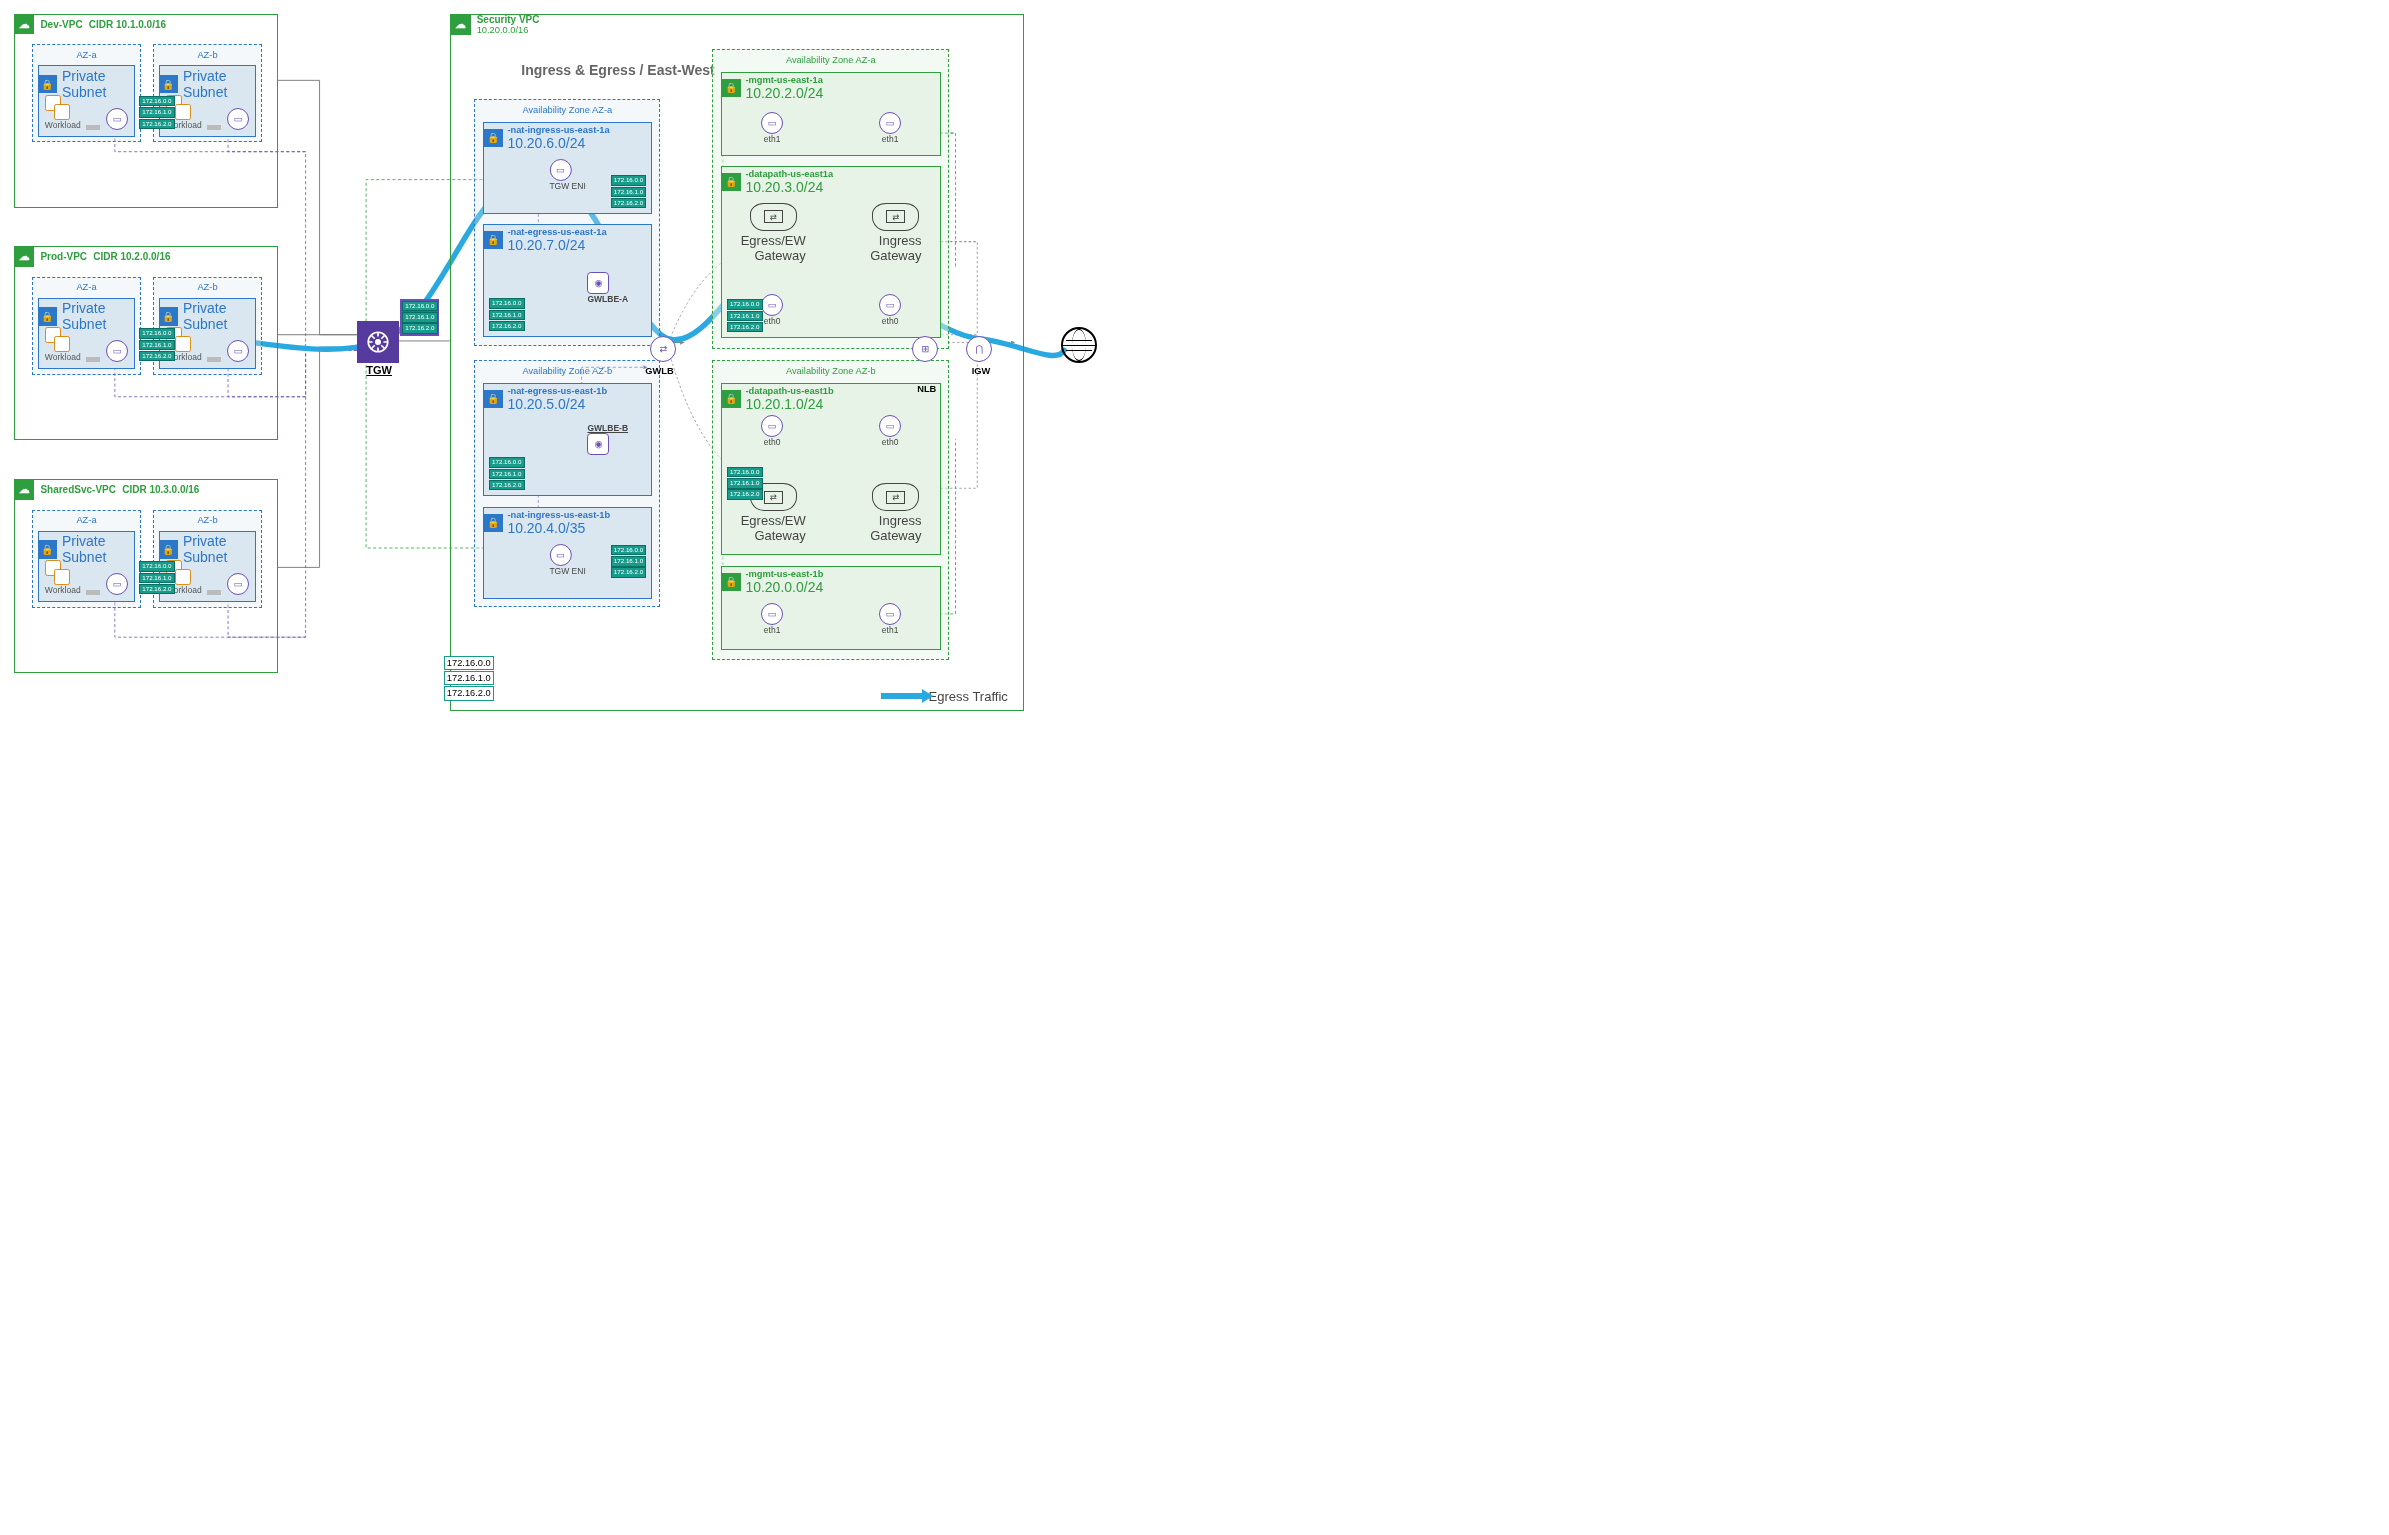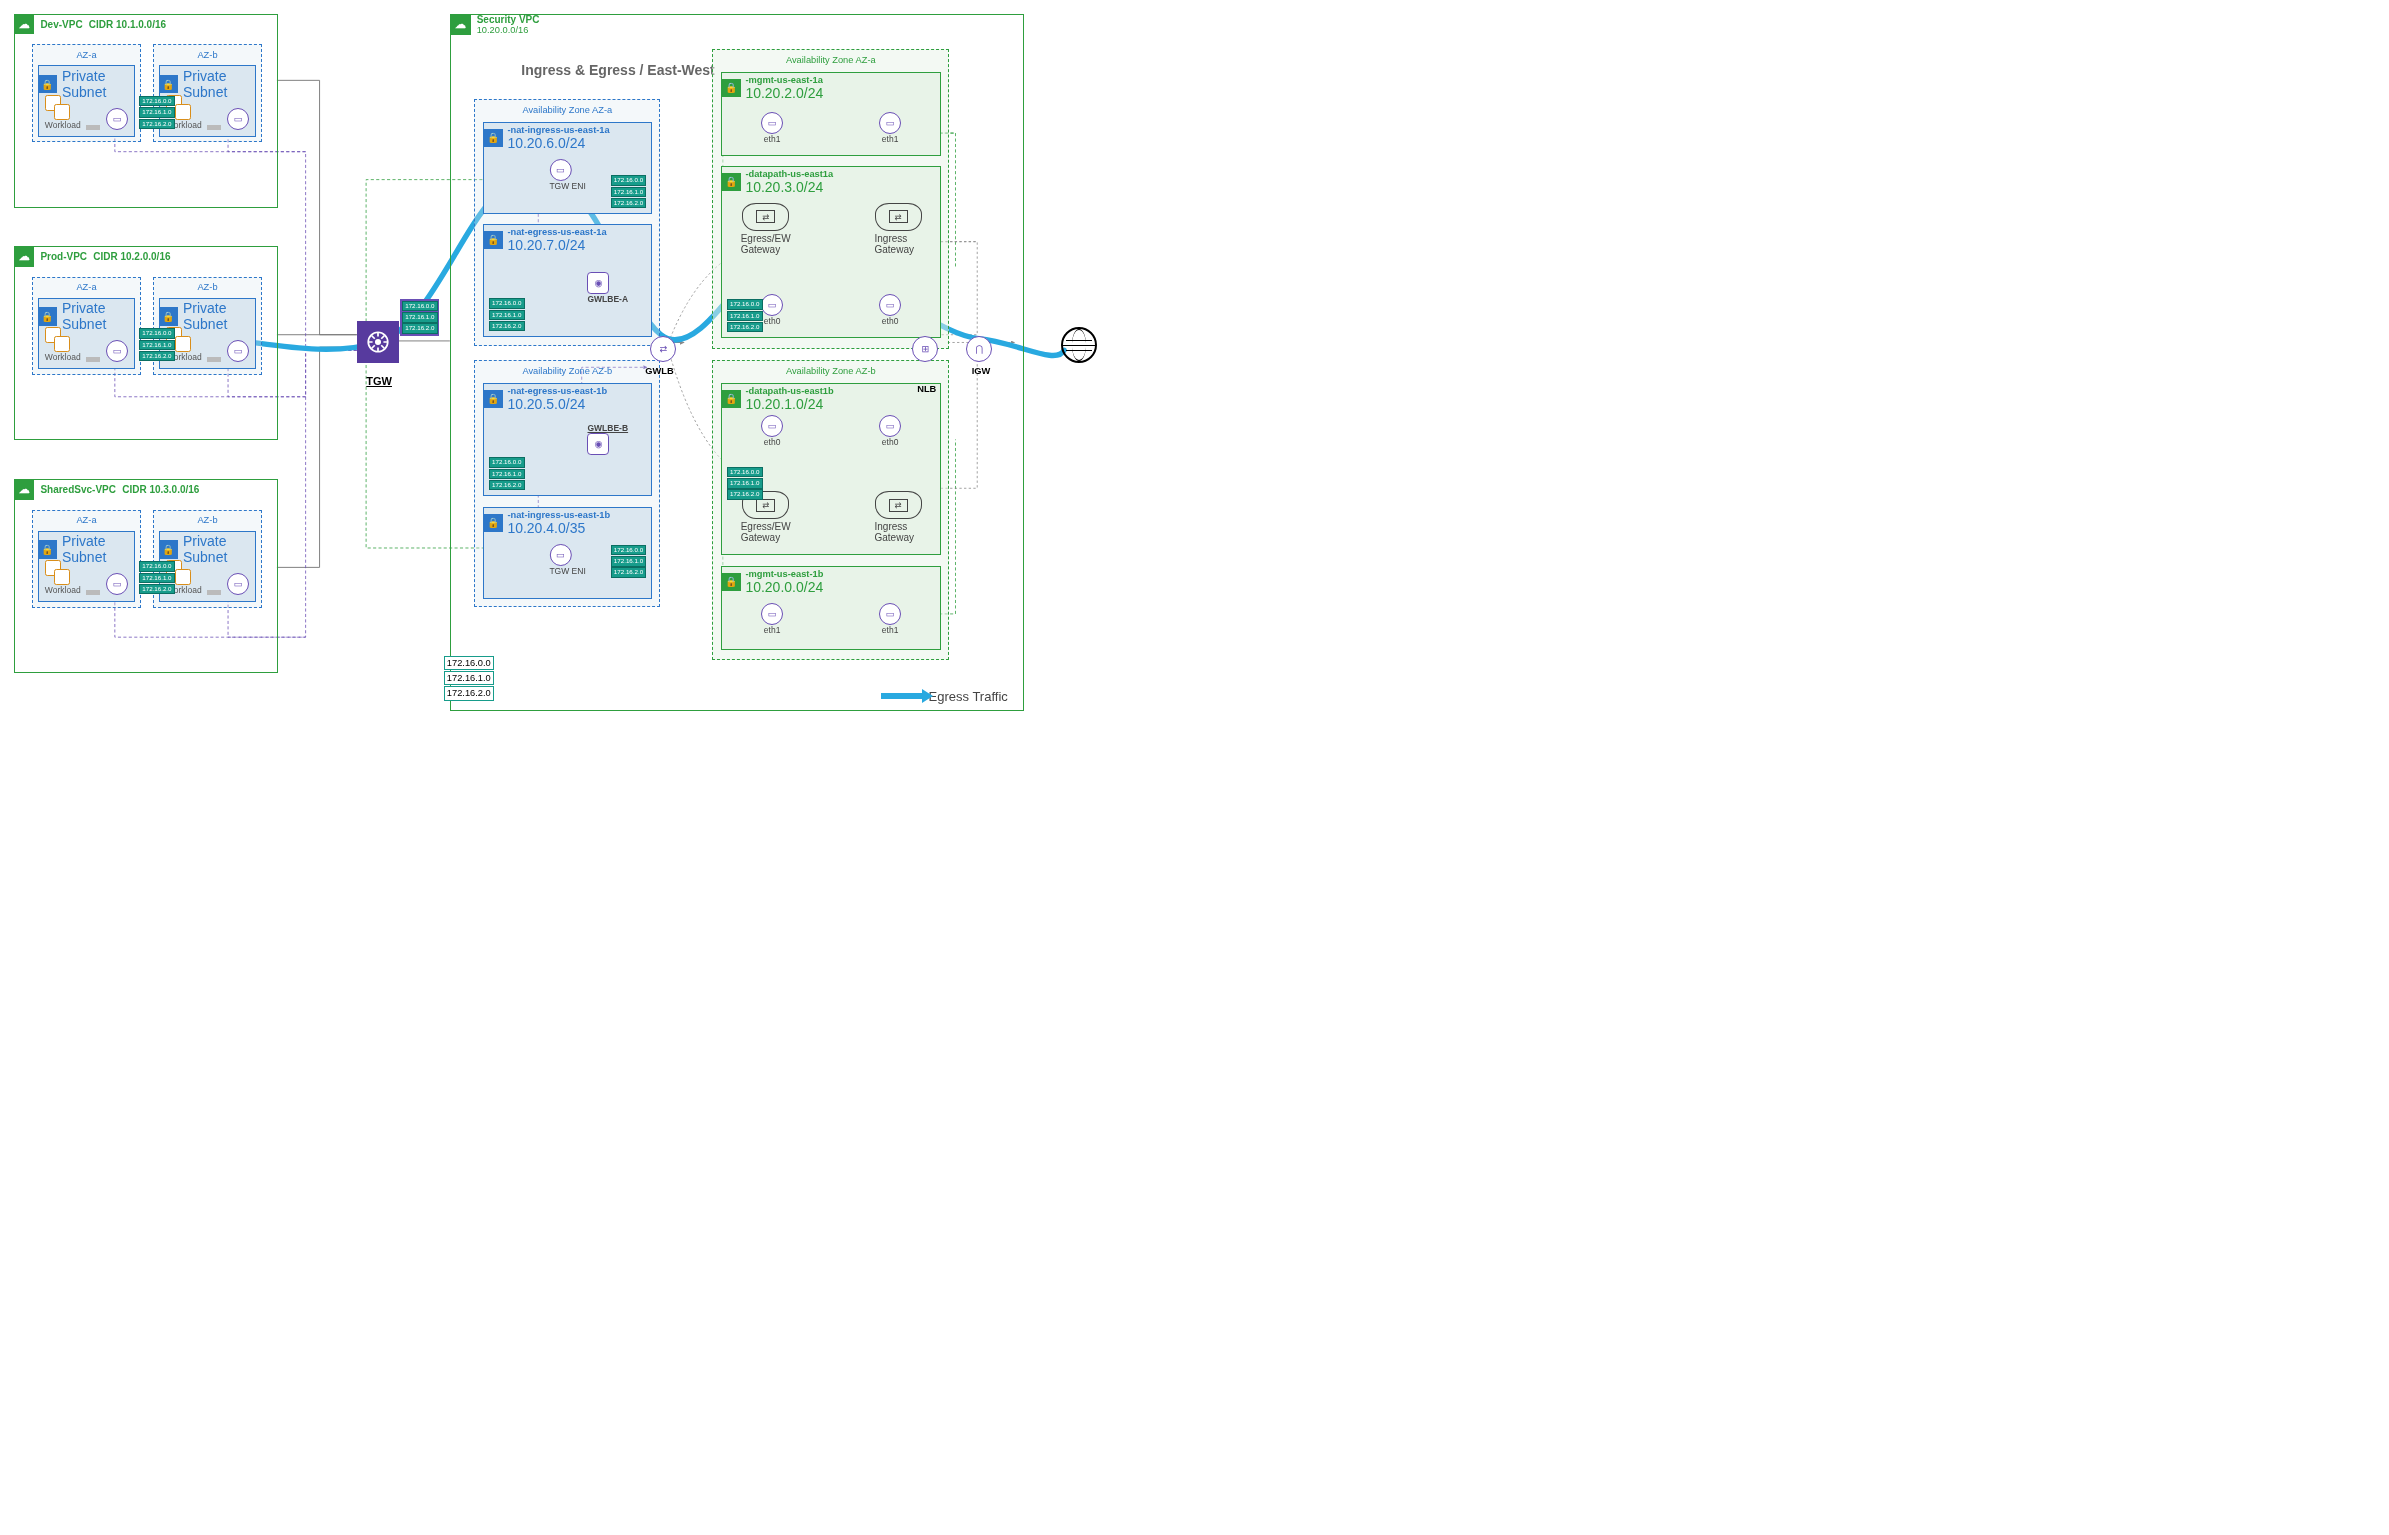--- a/index.html
+++ b/index.html
@@ -117,21 +117,21 @@
     padding:0 2.3px; border:0.8px solid #0b6e62; line-height:8.5px; white-space:nowrap;
   }
   .rt.big { font-size:9.3px; color:#000; background:#fff; border:1.2px solid var(--teal); line-height:12.4px;}
   
   .tgw {
     position:absolute; width:42px; height:42px; background:var(--purple-dark);
     display:flex; align-items:center; justify-content:center; color:#fff;
   }
   .tgw-label { position:absolute; font-weight:bold; color:#000; font-size:11px;}
   .node-label { position:absolute; font-size:9.3px; color:#000; text-align:center; font-weight:bold;}
-  .gateway-block { position:absolute; text-align:left; font-size:10px; color:#444;}
+  .gateway-block { position:absolute; text-align:right; font-size:13px; color:#444;}
   .gateway-block .cloud { width:47px; height:28px; border:1.6px solid #444; border-radius:14px 14px 14px 14px / 11px 11px 14px 14px; margin:0 auto 1.6px; position:relative;}
   .gateway-block .cloud::after{ content:"⇄"; position:absolute; inset:0; display:flex; align-items:center; justify-content:center; font-size:8.5px; border:0.8px solid #444; width:17px; height:11px; margin:auto;}
   .mini-label{ font-size:8.5px;}
   .section-title { position:absolute; font-size:14px; color:#666; font-weight:600;}
   .legend { position:absolute; display:flex; align-items:center; gap:4.7px; font-size:13px;}
   .legend-arrow{ width:43px; height:6.2px; background:var(--egress); position:relative;}
   .legend-arrow::after{content:""; position:absolute; right:-9.3px; top:-4.7px; border-left:11px solid var(--egress); border-top:7.8px solid transparent; border-bottom:7.8px solid transparent;}
   .globe { position:absolute; width:36px; height:36px; border:2.3px solid #000; border-radius:50%;}
   .globe::before,.globe::after{content:"";position:absolute;border:1.6px solid #000;}
   .globe::before{inset:0;border-radius:50%;border-left:none;border-right:none;transform:scaleX(.45);}
@@ -341,21 +341,21 @@
     </div>
   </div>
 
   <div class="tgw" style="left:348px; top:312px;">
     <svg width="26" height="26" viewBox="0 0 24 24" fill="none" stroke="#fff" stroke-width="1.6">
         <circle cx="12" cy="12" r="9"></circle>
         <circle cx="12" cy="12" r="2" fill="#fff"></circle>
         <path d="M12 3v4M12 17v4M3 12h4M17 12h4M6 6l3 3M18 18l-3-3M18 6l-3 3M6 18l3-3"></path>
       </svg>
   </div>
-  <div class="tgw-label" style="left:357px; top:366px;text-decoration:underline;">TGW</div>
+  <div class="tgw-label" style="left:357px; top:355px;text-decoration:underline;">TGW</div>
   <div class="route-tags abs" style="left:391px; top:290px; background:var(--purple); padding:1.6px;">
     <div class="rt">172.16.0.0</div>
       <div class="rt">172.16.1.0</div>
       <div class="rt">172.16.2.0</div>
   </div>
 
   <div class="vpc" style="left:441px; top:4.7px; width:574px; height:697px; border-width:1.6px;">
     <div class="vpc-header">
       <div class="vpc-cloud">☁</div>
       <div>

